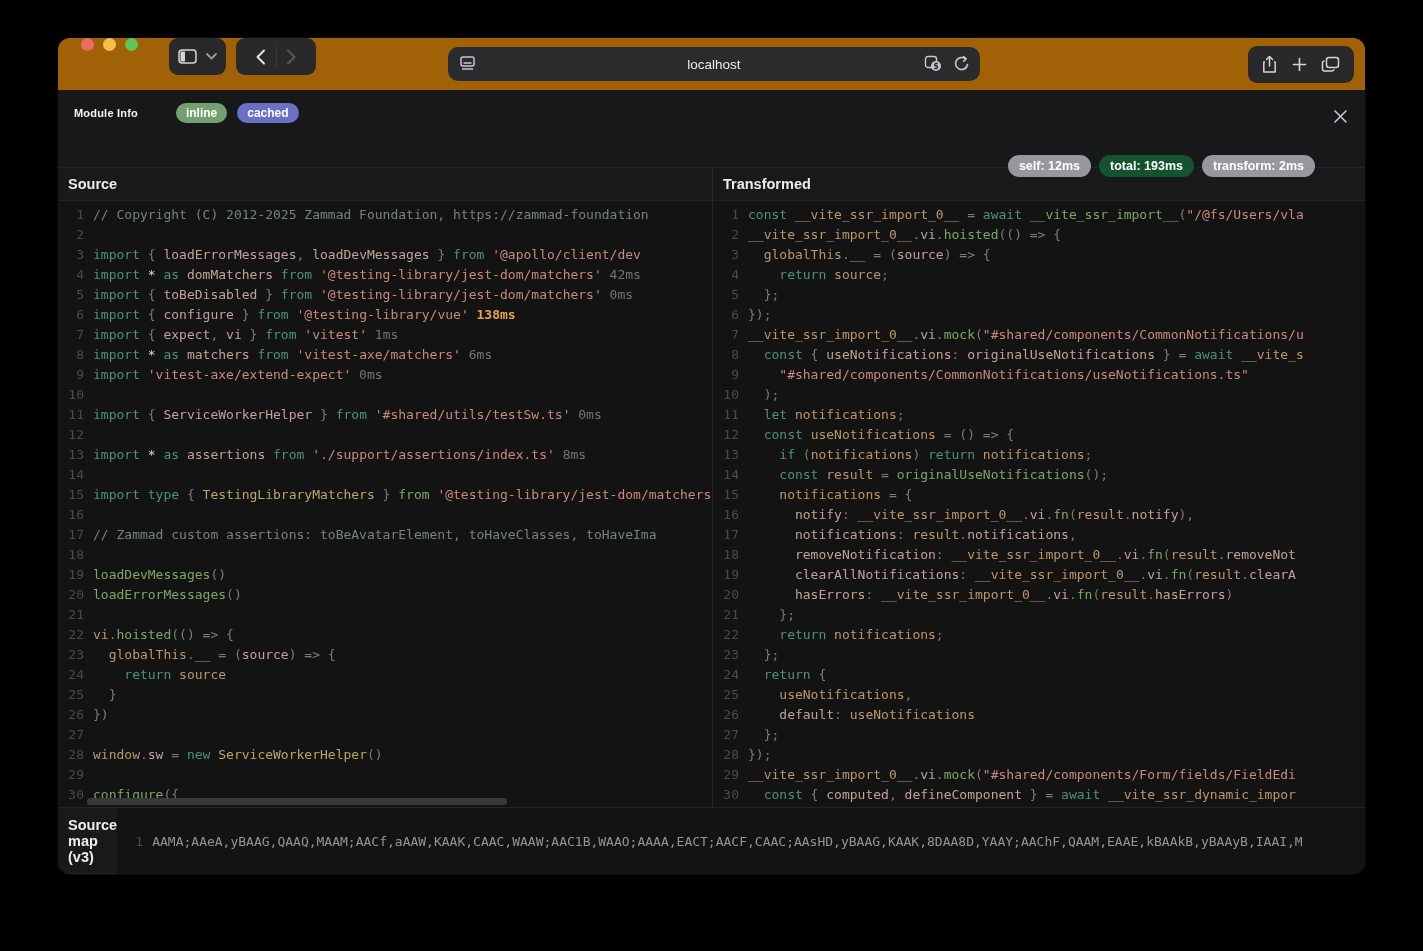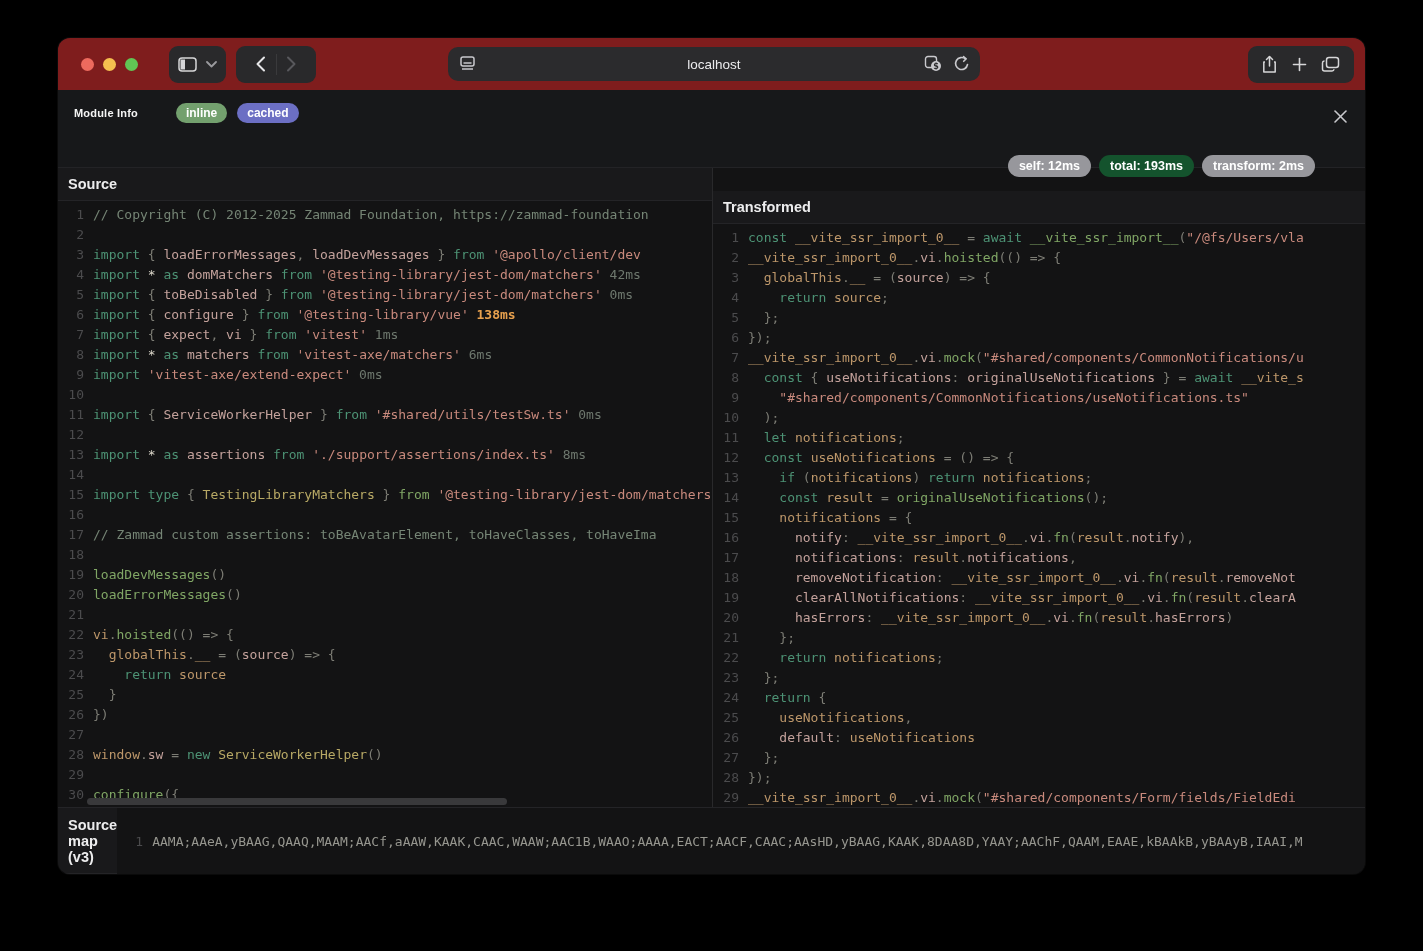--- a/index.html
+++ b/index.html
@@ -1,20 +1,20 @@
 <!DOCTYPE html>
 <html><head>
 <meta charset="utf-8">
 <style>
   html,body{margin:0;padding:0;width:1423px;height:951px;background:#000;overflow:hidden;
     font-family:"Liberation Sans",sans-serif;}
   .window{position:absolute;left:58px;top:38px;width:1307px;height:836px;background:#131314;
     border-radius:12px;overflow:hidden;display:flex;flex-direction:column;box-shadow:0 0 0 1px #0a0a0a;}
   
-  .chrome{flex:0 0 52px;background:#7f1d1d;position:relative;display:flex;align-items:center;text-decoration:underline;}
+  .chrome{flex:0 0 52px;background:#a16207;position:relative;display:flex;text-decoration:underline;}
   .traffic{display:flex;gap:9px;margin-left:23px;}
   .dot{width:13px;height:13px;border-radius:50%;}
   .dot.red{background:#ed6a5e}.dot.yellow{background:#f5bf4f}.dot.green{background:#61c554}
   .pill{background:#29292b;border-radius:9px;height:37px;display:flex;align-items:center;justify-content:space-evenly;}
   .pill-sidebar{margin-left:31px;width:57px;}
   .pill-nav{margin-left:10px;width:80px;position:relative;}
   .nav-sep{position:absolute;left:50%;top:8px;bottom:8px;width:1px;background:#3a3a3c;}
   .urlbar{position:absolute;left:390px;top:9px;width:532px;height:34px;background:#2b2b2d;border-radius:10px;}
   .url-text{position:absolute;left:0;right:0;top:0;bottom:0;display:flex;align-items:center;justify-content:center;
     color:#ececee;font-size:13.5px;font-weight:500;}
@@ -32,21 +32,21 @@
   .mh-path{margin-top:7px;font-family:"DejaVu Sans Mono",monospace;font-size:13px;color:#8e8e90;}
   .timings{position:absolute;right:50px;top:17px;display:flex;gap:8px;margin-top:48px;}
   .tbadge{font-size:12.5px;font-weight:700;color:#fff;border-radius:12px;padding:4px 11px;line-height:14px;}
   .tbadge-gray{background:#97979c;}
   .tbadge-orange{background:#14532d;}
   .closebtn{position:absolute;right:14px;top:15px;width:22px;height:22px;display:flex;align-items:center;justify-content:center;cursor:default;}
   
   .panels{flex:1 1 auto;display:flex;min-height:0;background:#131314;}
   .panel{display:flex;flex-direction:column;min-width:0;}
   .panel-source{flex:0 0 654px;border-right:1px solid #29292b;}
-  .panel-transformed{flex:1 1 auto;margin-top:23px;}
+  .panel-transformed{flex:1 1 auto;}
   .phead{flex:0 0 32px;background:#19191b;border-bottom:1px solid #242427;display:flex;align-items:center;
     padding-left:10px;font-size:14.5px;font-weight:700;color:#ededee;}
   .pcode{flex:1 1 auto;overflow:hidden;position:relative;padding-top:4px;
     font-family:"DejaVu Sans Mono",monospace;font-size:13px;line-height:20px;}
   .cl{display:flex;white-space:pre;}
   .ln{flex:0 0 26px;text-align:right;color:#4b4b4d;margin-right:9px;}
   .lc{white-space:pre;}
   .tk-k{color:#4d9375}
   .tk-s{color:#c98a7d}
   .tk-u{color:#c98a7d;text-underline-offset:3px;text-align:right;}

